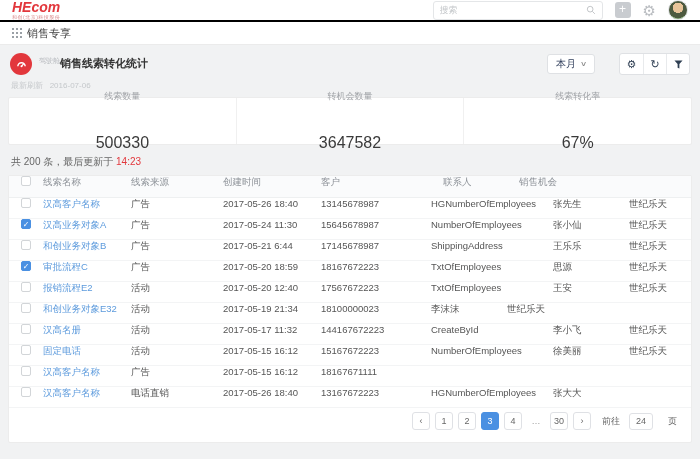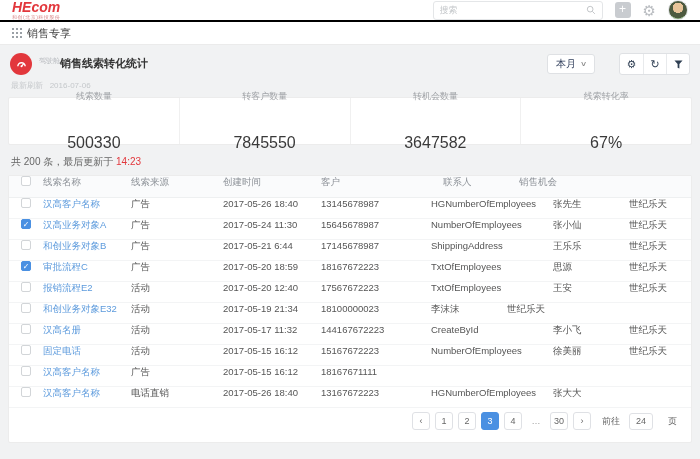--- a/index.html
+++ b/index.html
@@ -178,24 +178,20 @@
     <span>最新刷新</span>&nbsp;&nbsp;
     <span>2016-07-06</span>
   </div>
 
   <div class="stats-card" id="stats-row">
       <div class="stat-cell">
         <div class="stat-label">线索数量</div>
         <div class="stat-value">500330</div>
       </div>
       <div class="stat-cell">
-        <div class="stat-label">转客户数量</div>
-        <div class="stat-value">7845550</div>
-      </div>
-      <div class="stat-cell">
         <div class="stat-label">转机会数量</div>
         <div class="stat-value">3647582</div>
       </div>
       <div class="stat-cell">
         <div class="stat-label">线索转化率</div>
         <div class="stat-value">67%</div>
       </div>
     </div>
 
   <div class="summary-line">

